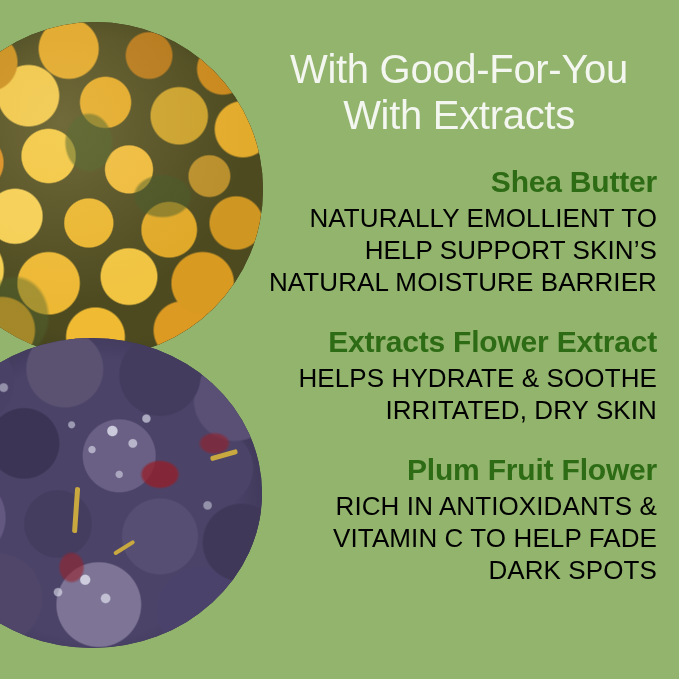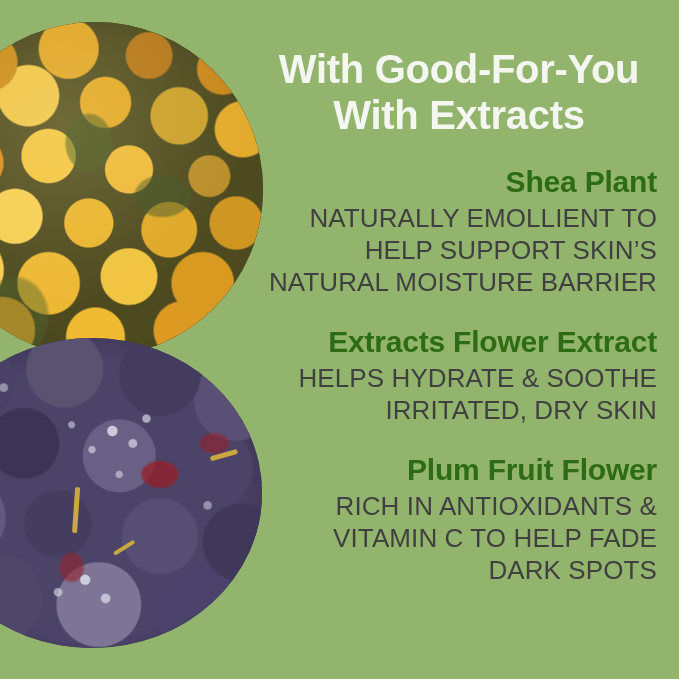--- a/index.html
+++ b/index.html
@@ -159,42 +159,42 @@
     text-align: right;
     z-index: 5;
   }
 
   #main-heading {
     margin: 0;
     padding-top: 46px;
     color: #f4f6f0;
     font-size: 40px;
     line-height: 46px;
-    font-weight: bold;
+    font-weight: normal;
     letter-spacing: -0.3px;
     text-align: center;
   }
 
   .ingredient-block {
     margin-top: 26px;
     text-align: right;
   }
 
   .ingredient-name {
     margin: 0 0 2px 0;
     color: #2d6b14;
     font-size: 30px;
     line-height: 36px;
     font-weight: bold;
     letter-spacing: -0.2px;
   }
 
   .ingredient-desc {
     margin: 0;
-    color: #404040;
+    color: #000000;
     font-size: 26px;
     line-height: 32px;
     font-weight: normal;
     text-transform: uppercase;
     letter-spacing: 0.1px;
   }
 
   .ingredient-desc span {
     display: block;
   }
@@ -218,21 +218,21 @@
   </div>
 
   <div id="text-column">
 
     <h1 id="main-heading">
       <span>With Good-For-You</span><br>
       <span>With Extracts</span>
     </h1>
 
     <div class="ingredient-block">
-      <h2 class="ingredient-name">Shea Plant</h2>
+      <h2 class="ingredient-name">Shea Butter</h2>
       <p class="ingredient-desc">
         <span>NATURALLY EMOLLIENT TO</span>
         <span>HELP SUPPORT SKIN’S</span>
         <span>NATURAL MOISTURE BARRIER</span>
       </p>
     </div>
 
     <div class="ingredient-block">
       <h2 class="ingredient-name">Extracts Flower Extract</h2>
       <p class="ingredient-desc">

